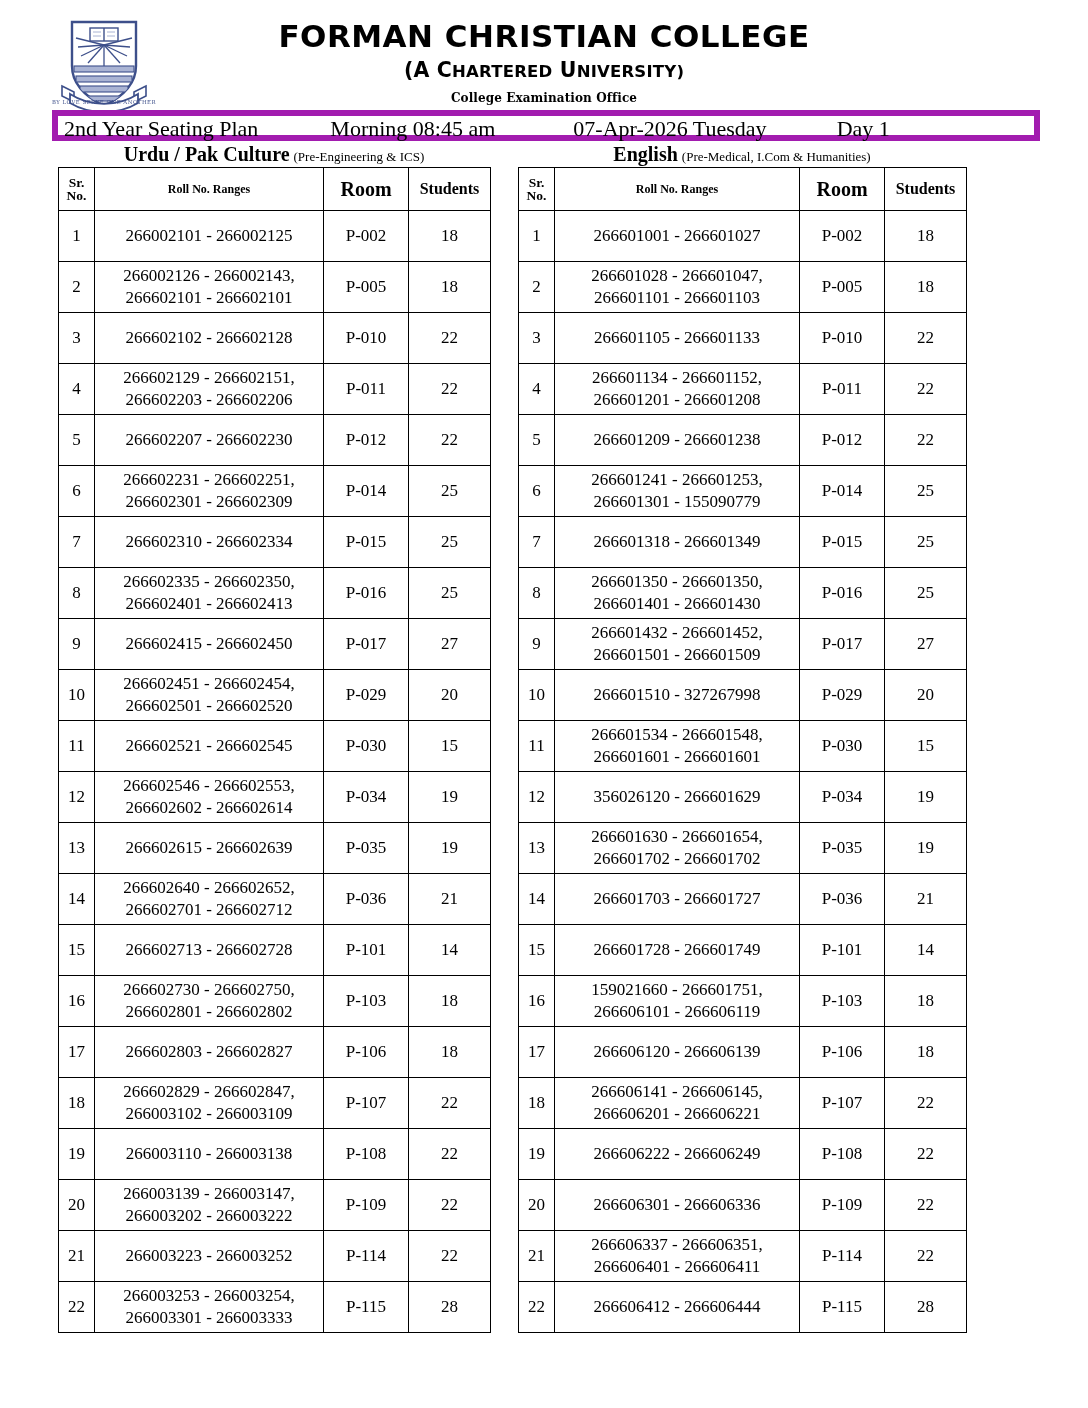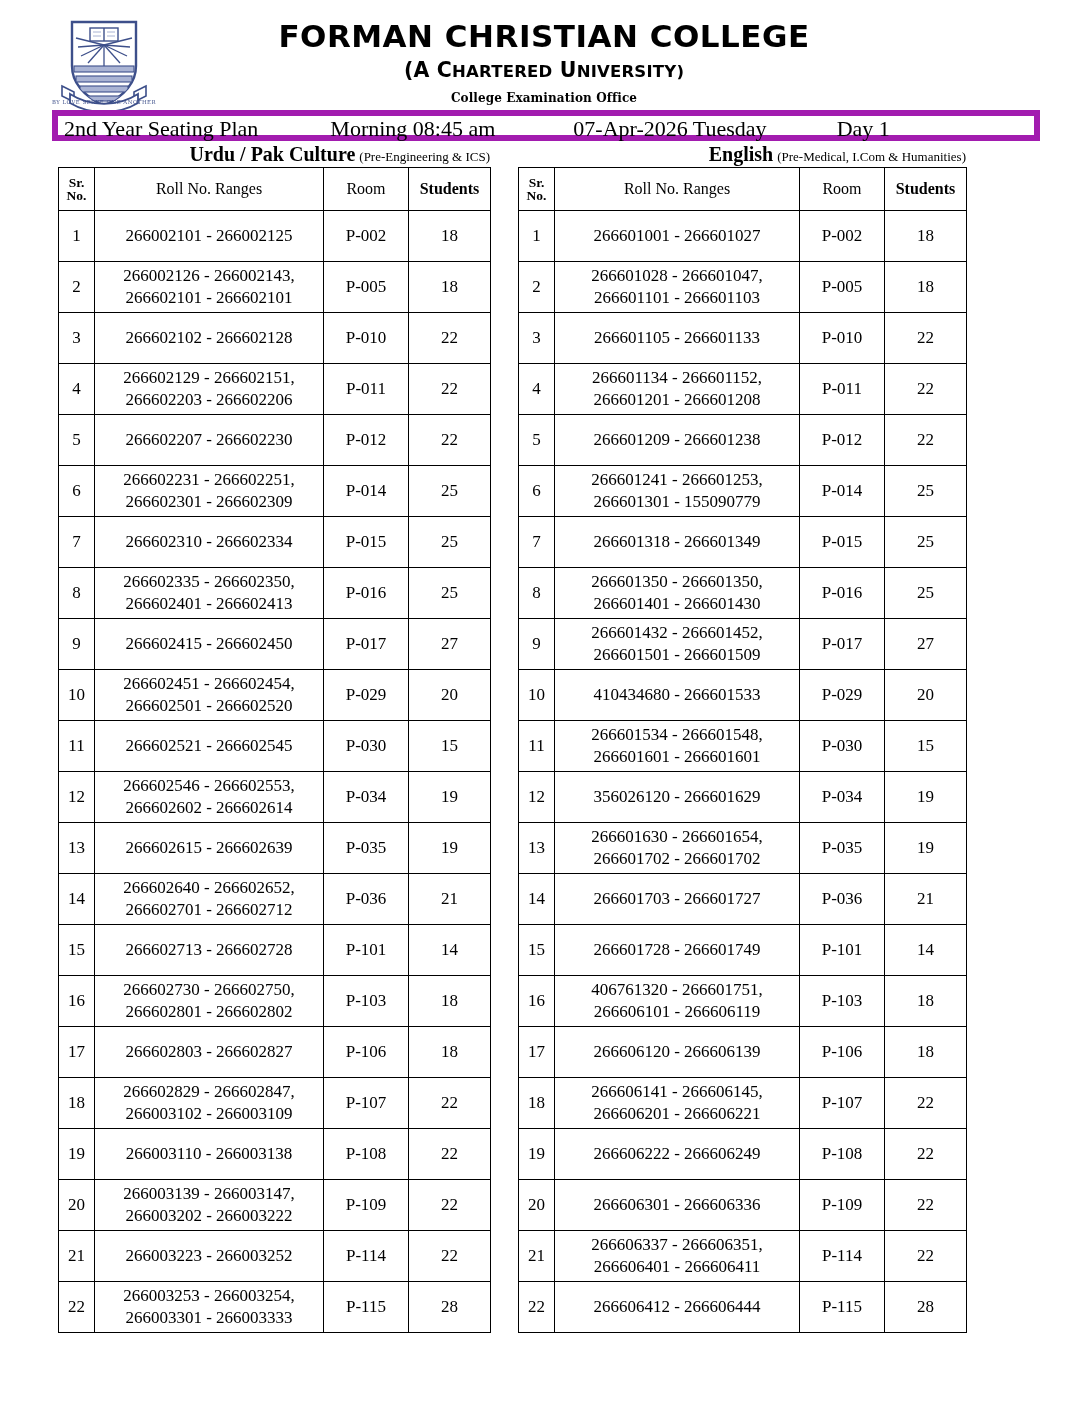--- a/index.html
+++ b/index.html
@@ -92,21 +92,21 @@
   .subject-row {
     position: absolute;
     top: 143px;
     left: 0;
     width: 1088px;
     height: 22px;
   }
   .subject {
     position: absolute;
     white-space: nowrap;
-    text-align: right;
+    text-align: center;
   }
   .subject-left  { left: 58px;  width: 432px; }
   .subject-right { left: 518px; width: 448px; }
   .subj-main {
     font-size: 20px;
     font-weight: bold;
   }
   .subj-sub {
     font-size: 13px;
     font-weight: normal;
@@ -133,22 +133,22 @@
     text-align: center;
     vertical-align: middle;
     padding: 0;
   }
   table.seating thead th {
     height: 42px;
     line-height: 1.0;
     margin-left: 40px;
   }
   .th-sr     { font-size: 13.5px; font-weight: bold; }
-  .th-ranges { font-size: 16px;   font-weight: normal; }
-  .th-room   { font-size: 16px;   font-weight: normal; }
+  .th-ranges { font-size: 12px;   font-weight: bold; }
+  .th-room   { font-size: 20px;   font-weight: bold; }
   .th-stud   { font-size: 16px; font-weight: bold; }
 
   table.seating tbody td {
     height: 50px;
     font-size: 17px;
   }
   td.c-sr    { font-size: 16px; }
   td.c-range { font-size: 17px; line-height: 1.28; }
   td.c-room  { font-size: 17px; }
   td.c-stud  { font-size: 17px; }
@@ -547,21 +547,21 @@
             <td class="c-range">
               <span class="range-line">266601432 - 266601452,</span>
               <span class="range-line">266601501 - 266601509</span>
             </td>
             <td class="c-room">P-017</td>
             <td class="c-stud">27</td>
           </tr>
           <tr>
             <td class="c-sr">10</td>
             <td class="c-range">
-              <span class="range-line">410434680 - 266601533</span>
+              <span class="range-line">266601510 - 327267998</span>
             </td>
             <td class="c-room">P-029</td>
             <td class="c-stud">20</td>
           </tr>
           <tr>
             <td class="c-sr">11</td>
             <td class="c-range">
               <span class="range-line">266601534 - 266601548,</span>
               <span class="range-line">266601601 - 266601601</span>
             </td>
@@ -597,21 +597,21 @@
             <td class="c-sr">15</td>
             <td class="c-range">
               <span class="range-line">266601728 - 266601749</span>
             </td>
             <td class="c-room">P-101</td>
             <td class="c-stud">14</td>
           </tr>
           <tr>
             <td class="c-sr">16</td>
             <td class="c-range">
-              <span class="range-line">406761320 - 266601751,</span>
+              <span class="range-line">159021660 - 266601751,</span>
               <span class="range-line">266606101 - 266606119</span>
             </td>
             <td class="c-room">P-103</td>
             <td class="c-stud">18</td>
           </tr>
           <tr>
             <td class="c-sr">17</td>
             <td class="c-range">
               <span class="range-line">266606120 - 266606139</span>
             </td>

